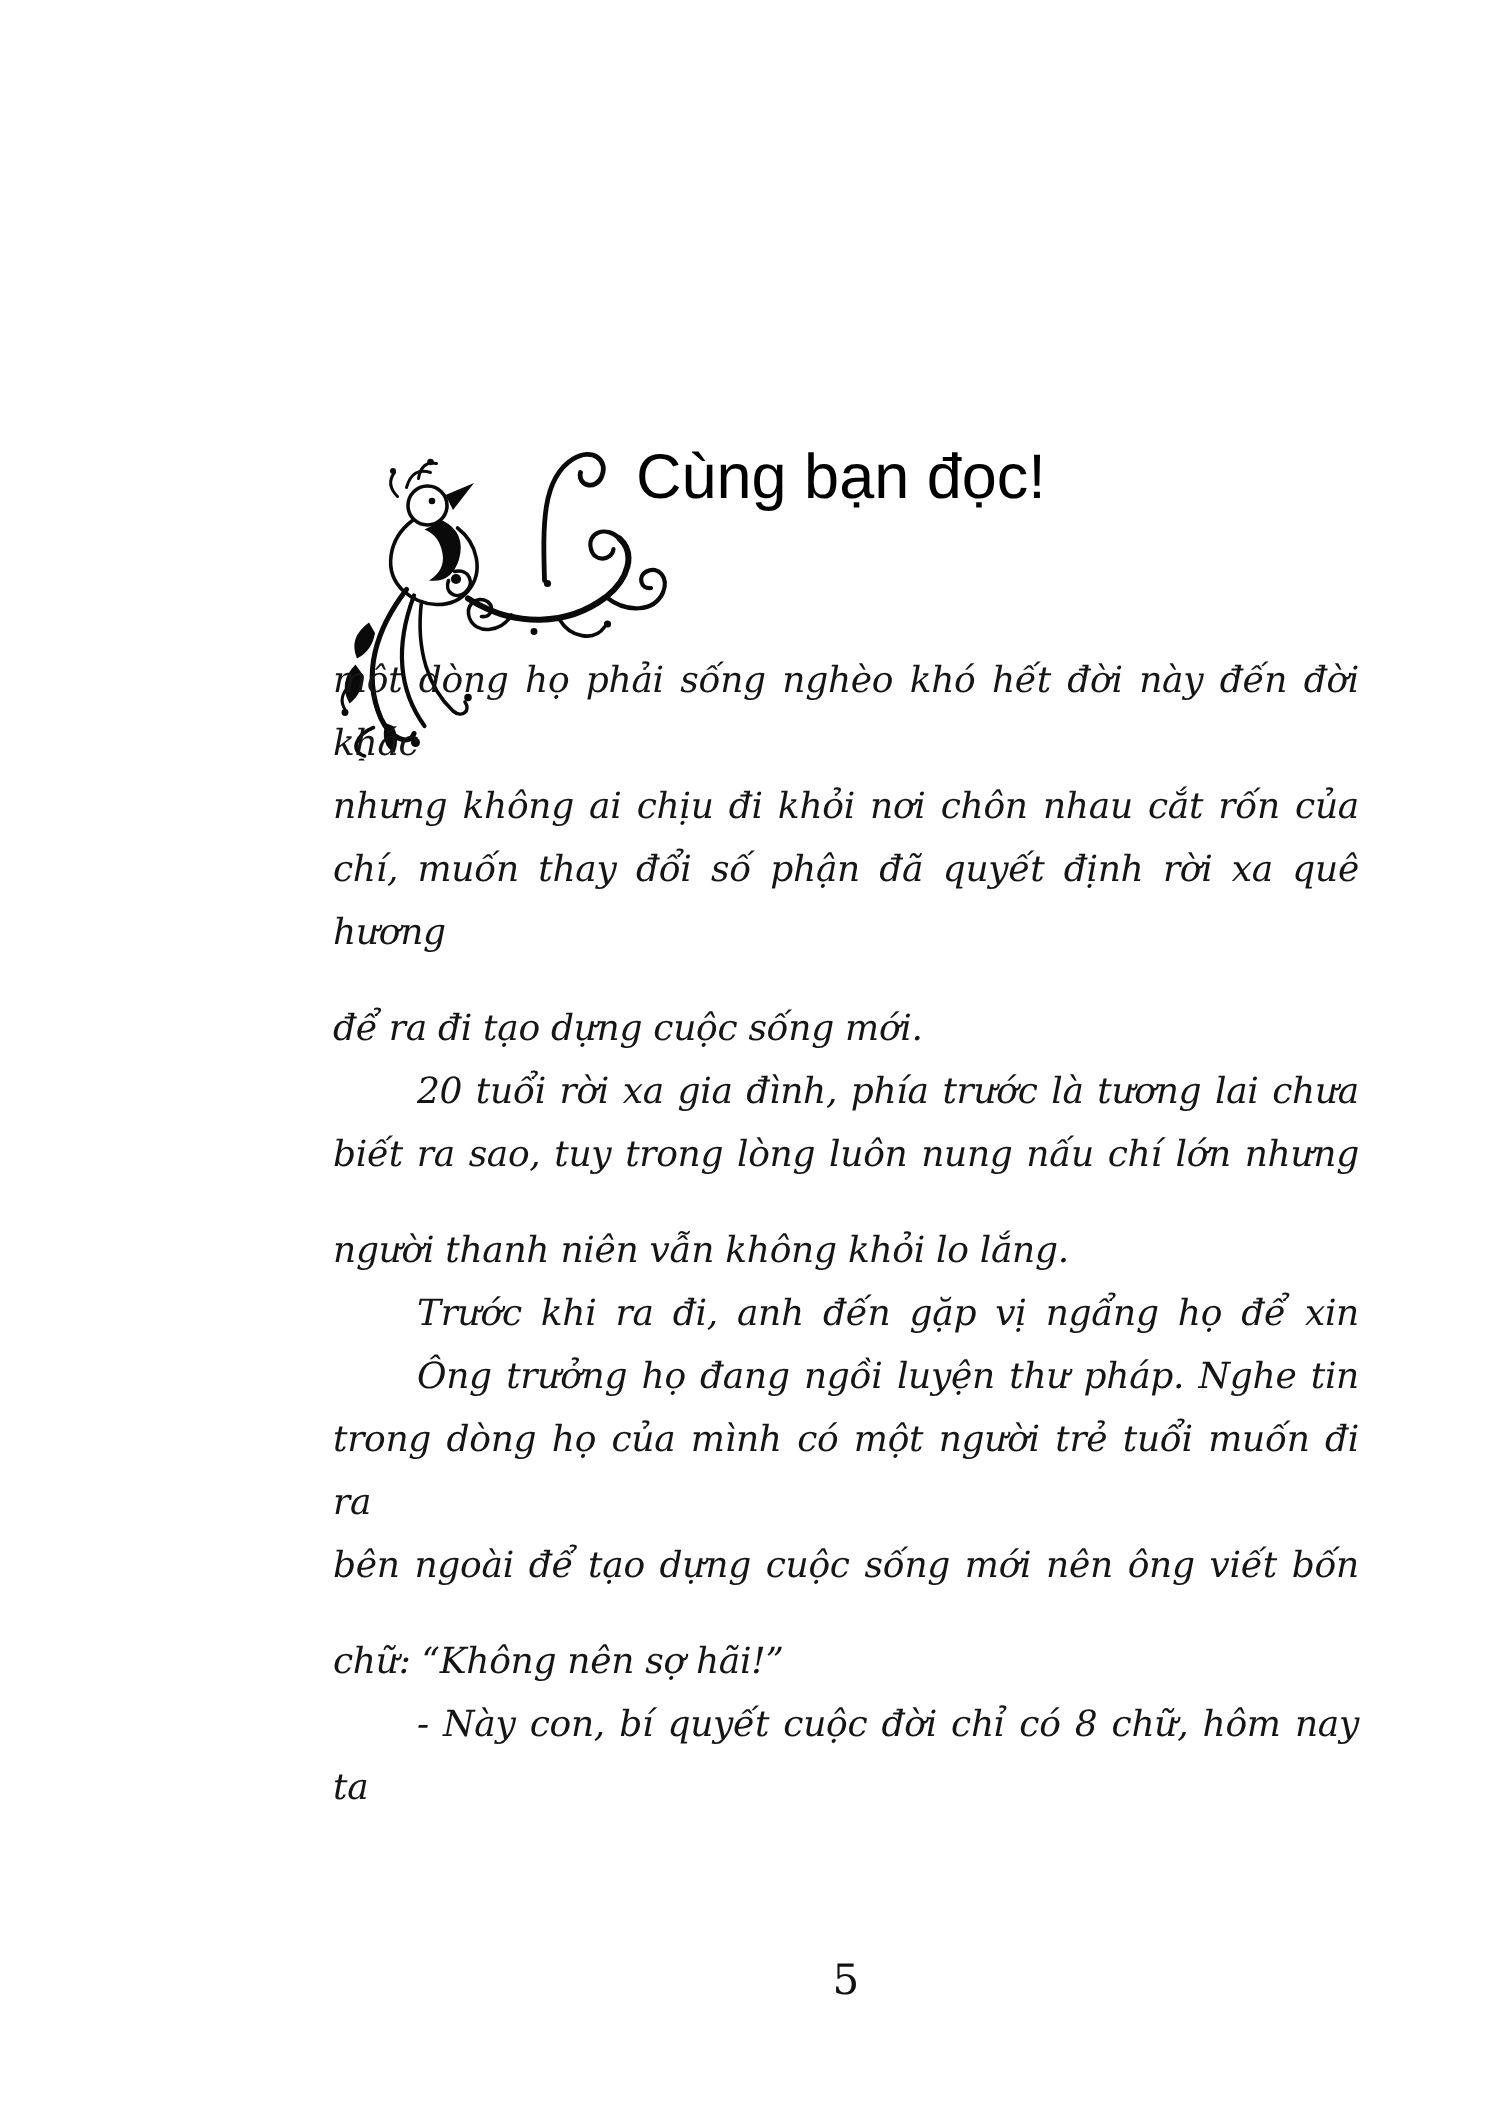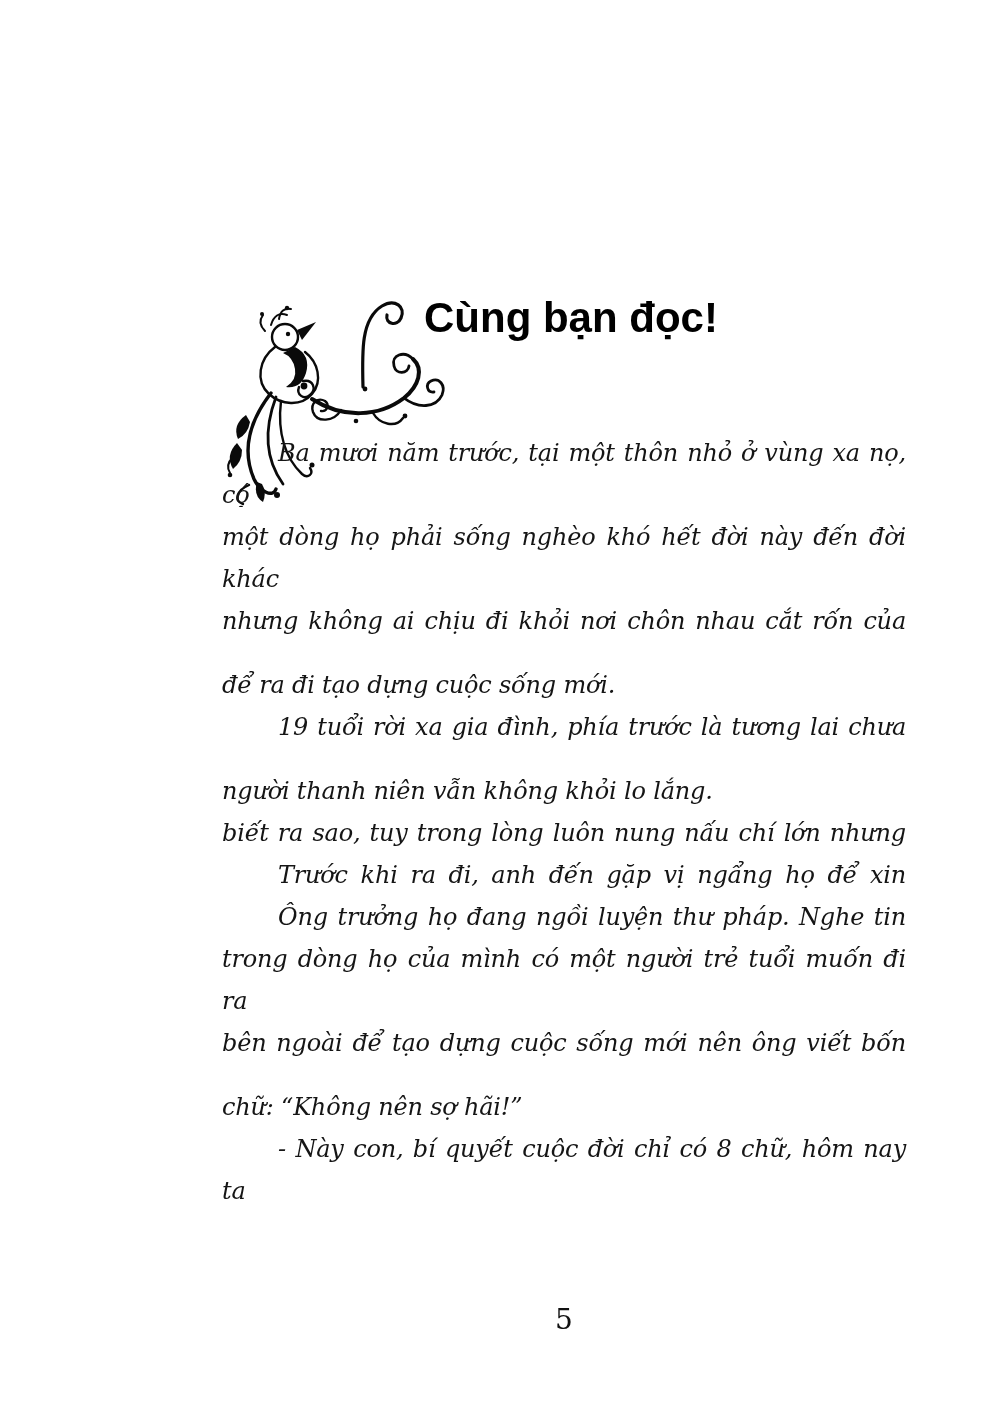--- a/index.html
+++ b/index.html
@@ -10,21 +10,21 @@
     font-family: "DejaVu Serif", serif;
     overflow: hidden;
   }
   .page {
     position: absolute; inset: 0; background: #ffffff;
   }
   .chapter-title {
     position: absolute;
     left: 424px; top: 294px;
     font-family: "Liberation Sans", sans-serif;
-    font-weight: bold;
+    font-weight: normal;
     font-size: 42px;
     letter-spacing: 0px;
     color: #000000;
     white-space: nowrap;
   }
   .ornament {
     position: absolute;
     left: 213px; top: 289px;
     width: 242px; height: 218px;
   }
@@ -106,29 +106,29 @@
       <circle cx="17" cy="186" r="2.3" fill="#0a0a0a" stroke="none"></circle>
       <circle cx="28" cy="219" r="2.3" fill="#0a0a0a" stroke="none"></circle>
       <circle cx="143" cy="132" r="2.3" fill="#0a0a0a" stroke="none"></circle>
     </g>
   </svg>
 
   <div class="chapter-title">Cùng bạn đọc!</div>
 
   <div class="text-block">
     <div class="para">
-      <div class="line first">Ba mươi năm trước, tại một thôn nhỏ ở vùng xa nọ, có</div>
       <div class="line">một dòng họ phải sống nghèo khó hết đời này đến đời khác</div>
       <div class="line">nhưng không ai chịu đi khỏi nơi chôn nhau cắt rốn của</div>
+      <div class="line">chí, muốn thay đổi số phận đã quyết định rời xa quê hương</div>
       <div class="line last">để ra đi tạo dựng cuộc sống mới.</div>
     </div>
     <div class="para">
-      <div class="line first">19 tuổi rời xa gia đình, phía trước là tương lai chưa</div>
+      <div class="line first">20 tuổi rời xa gia đình, phía trước là tương lai chưa</div>
+      <div class="line">biết ra sao, tuy trong lòng luôn nung nấu chí lớn nhưng</div>
       <div class="line last">người thanh niên vẫn không khỏi lo lắng.</div>
-      <div class="line">biết ra sao, tuy trong lòng luôn nung nấu chí lớn nhưng</div>
     </div>
     <div class="para">
       <div class="line first">Trước khi ra đi, anh đến gặp vị ngẩng họ để xin</div>
     </div>
     <div class="para">
       <div class="line first">Ông trưởng họ đang ngồi luyện thư pháp. Nghe tin</div>
       <div class="line">trong dòng họ của mình có một người trẻ tuổi muốn đi ra</div>
       <div class="line">bên ngoài để tạo dựng cuộc sống mới nên ông viết bốn</div>
       <div class="line last">chữ: “Không nên sợ hãi!”</div>
     </div>

